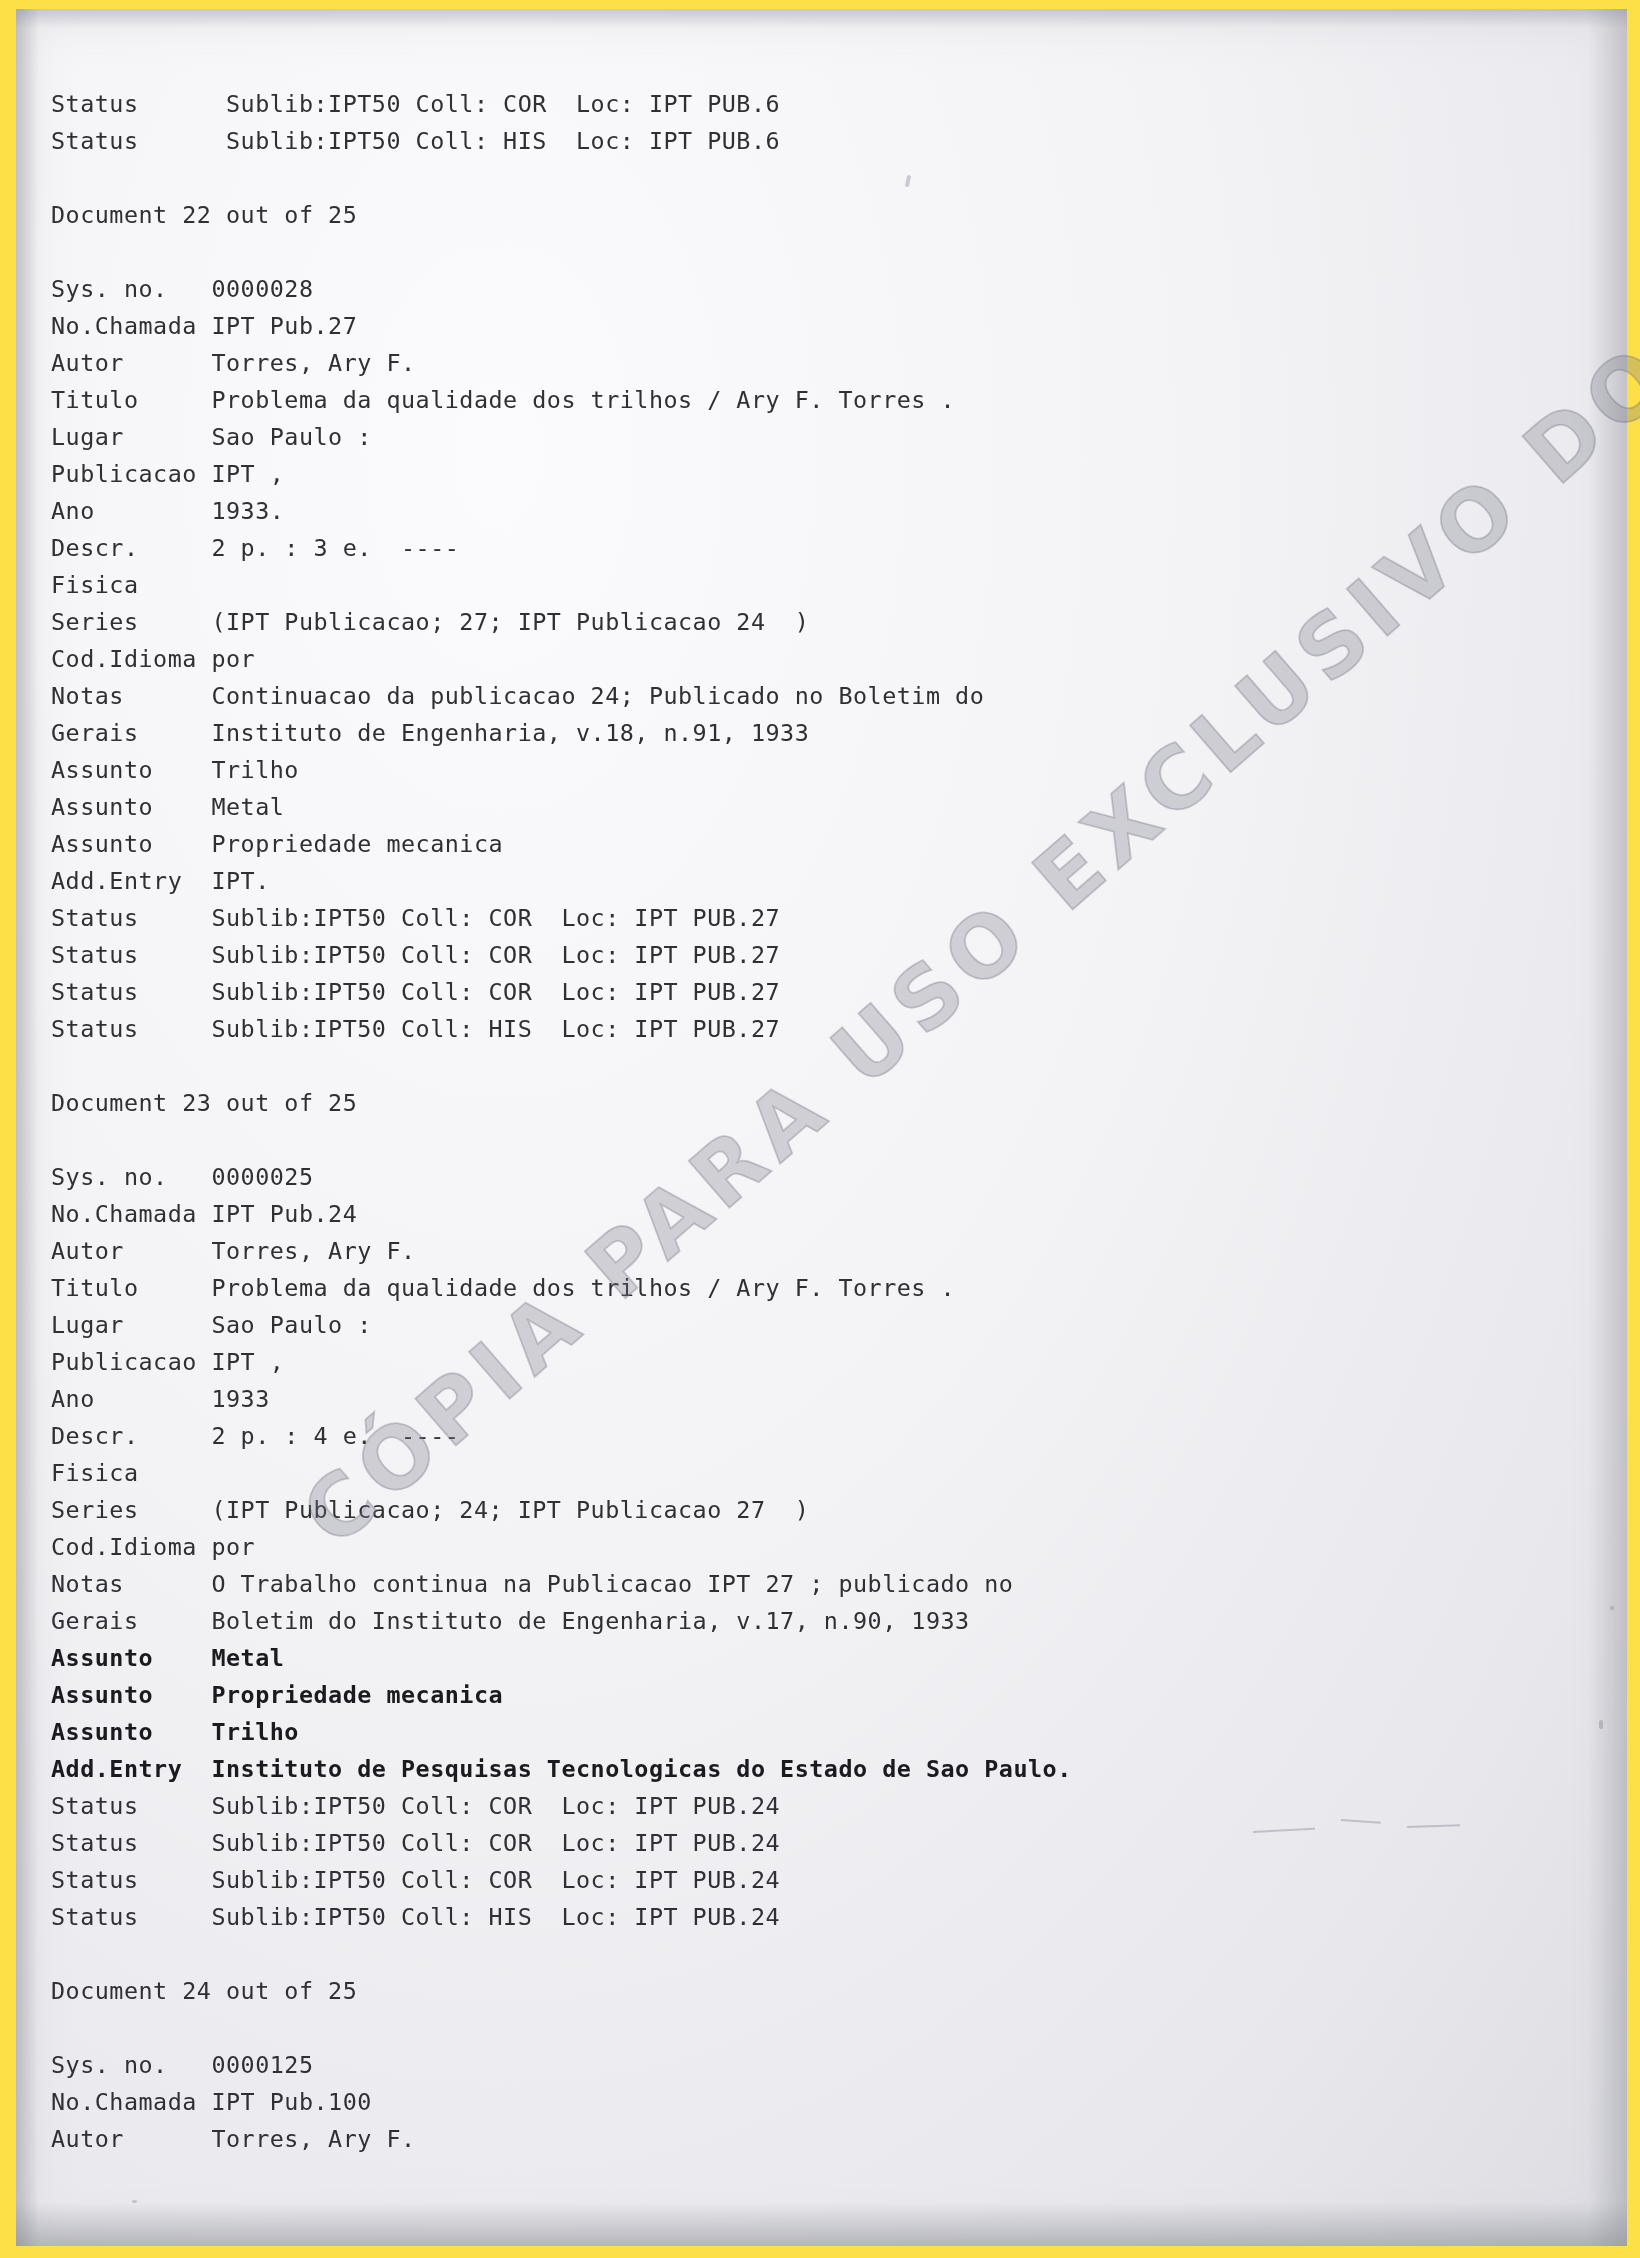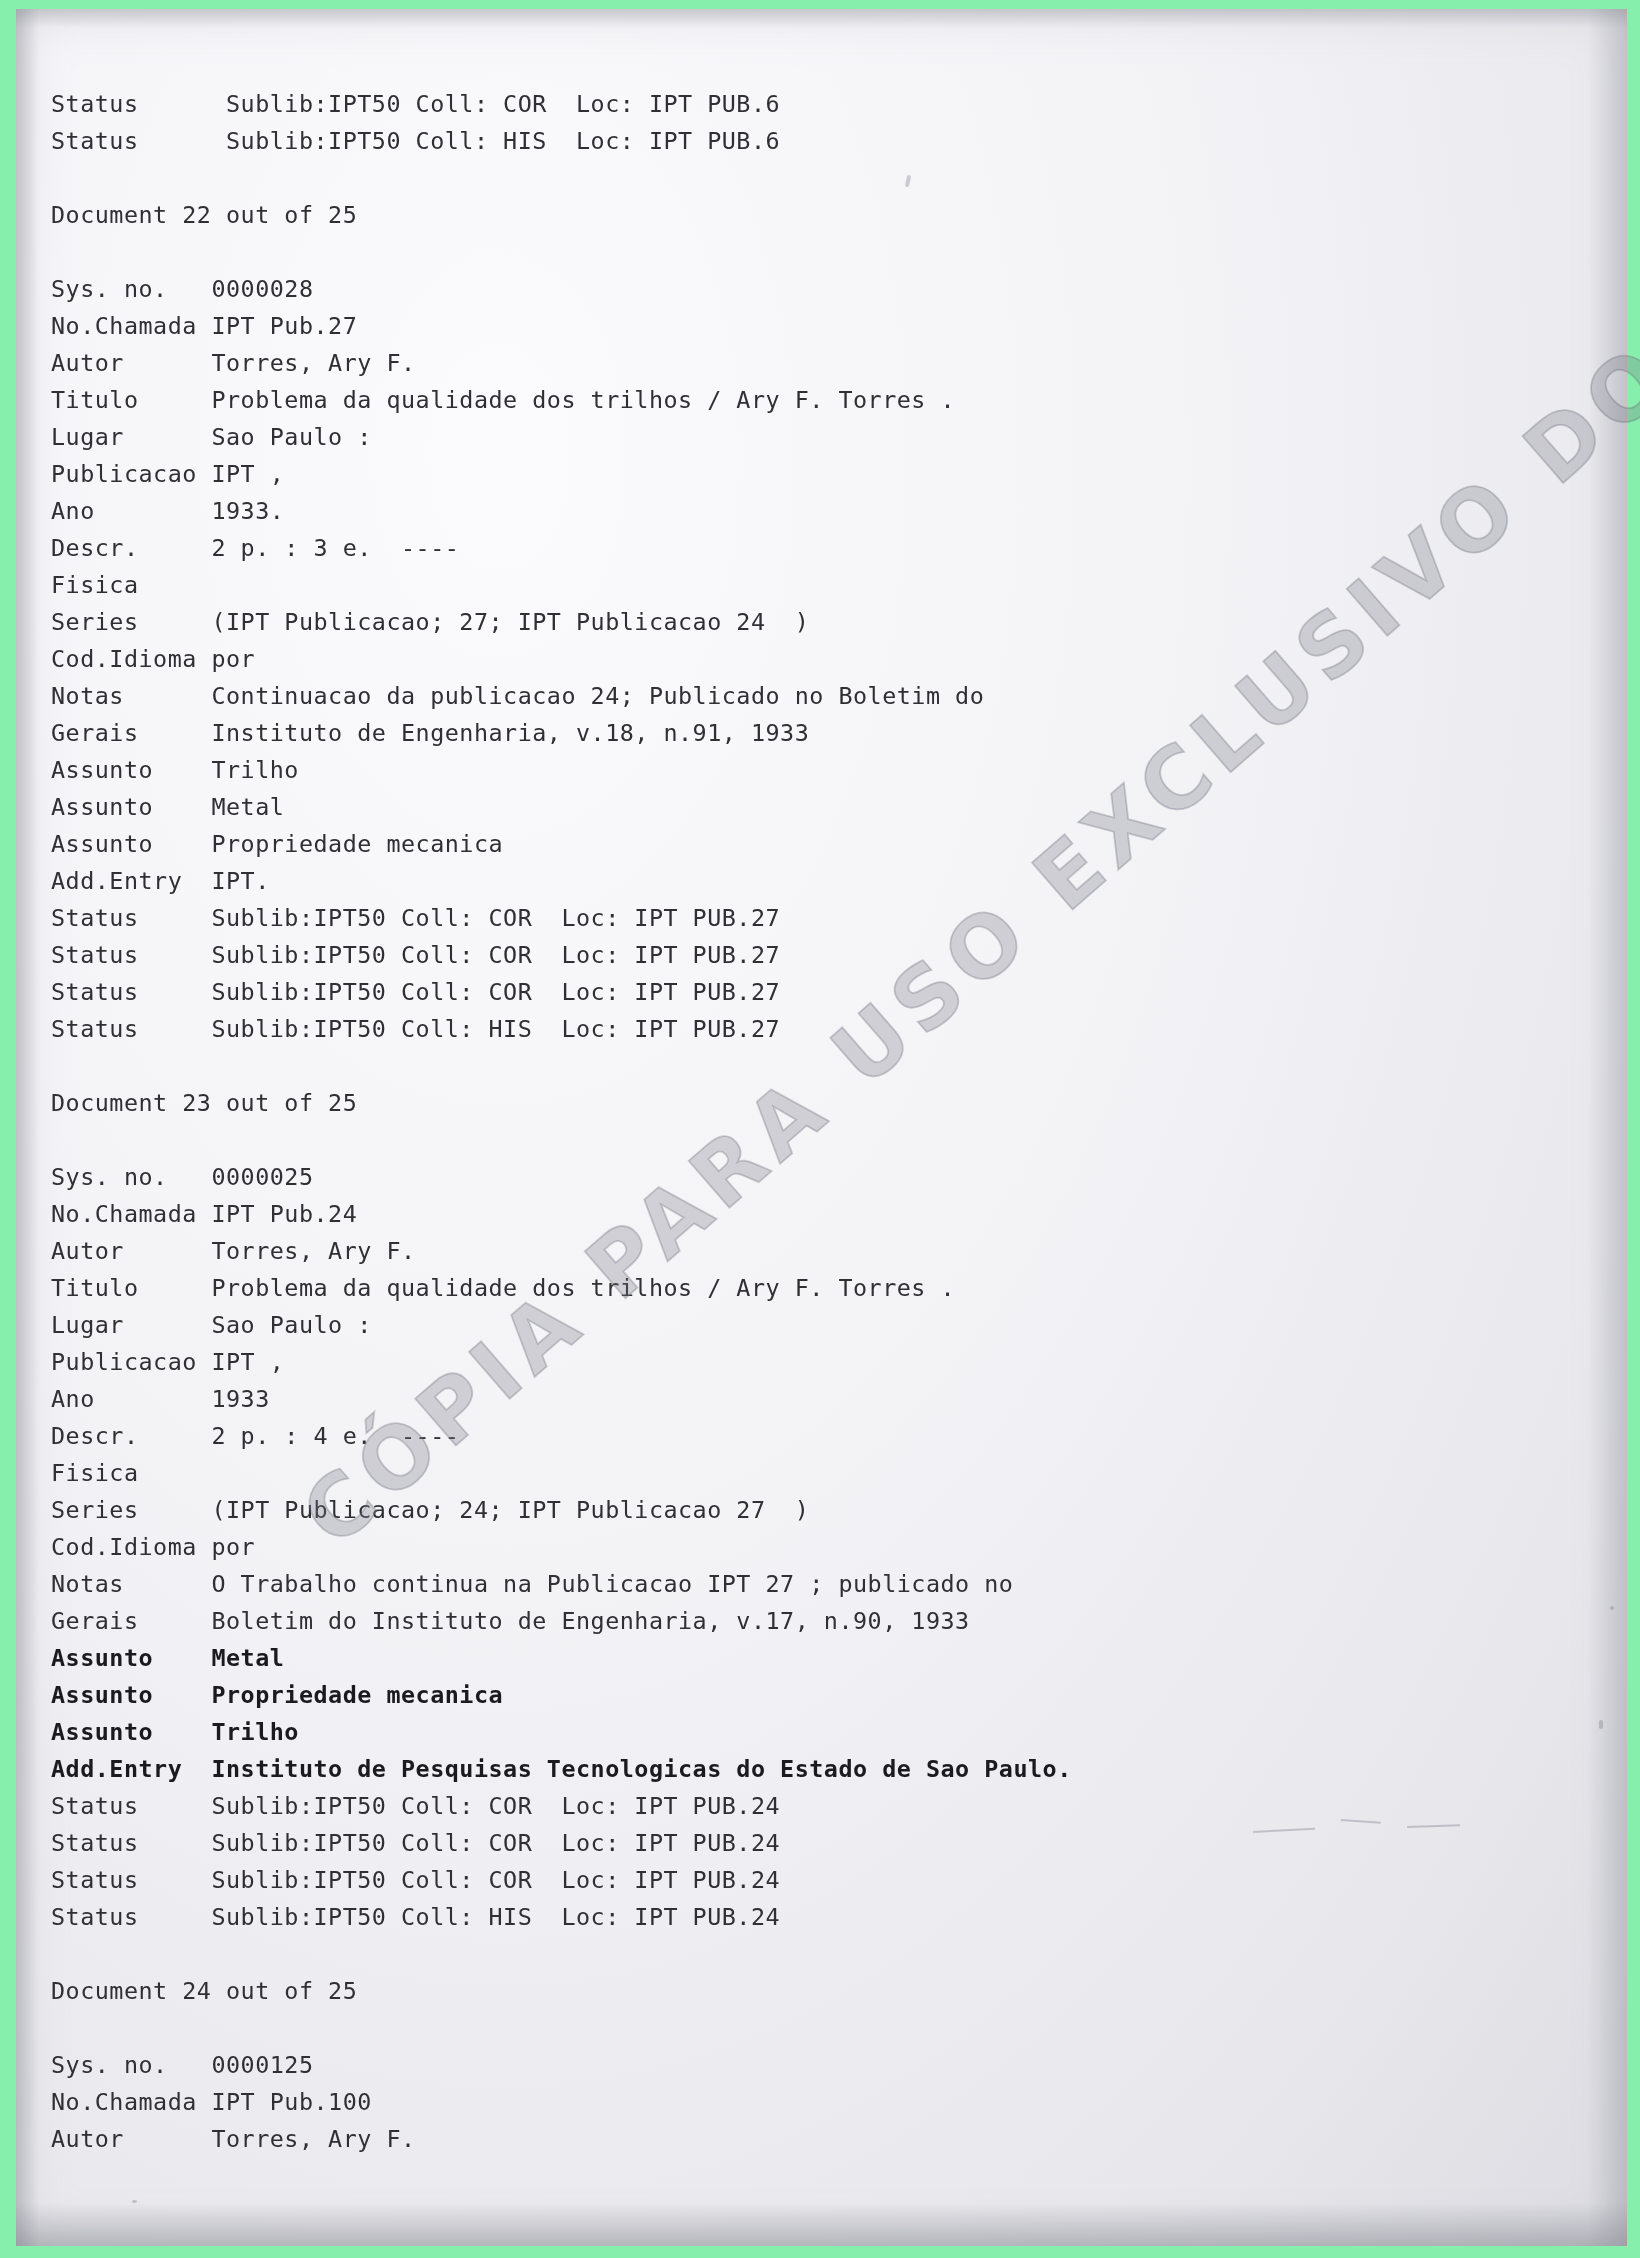--- a/index.html
+++ b/index.html
@@ -4,21 +4,21 @@
 <style>
   html, body {
     margin: 0;
     padding: 0;
     background: #8e8e90;
   }
   .page {
     position: relative;
     width: 1641px;
     height: 2258px;
-    background: #86efac;
+    background: #fde047;
     overflow: hidden;
     font-family: "DejaVu Sans Mono", "Liberation Mono", monospace;
   }
   
   .paper {
     position: absolute;
     left: 16px;
     top: 8.8px;
     width: 1611px;
     height: 2237px;

